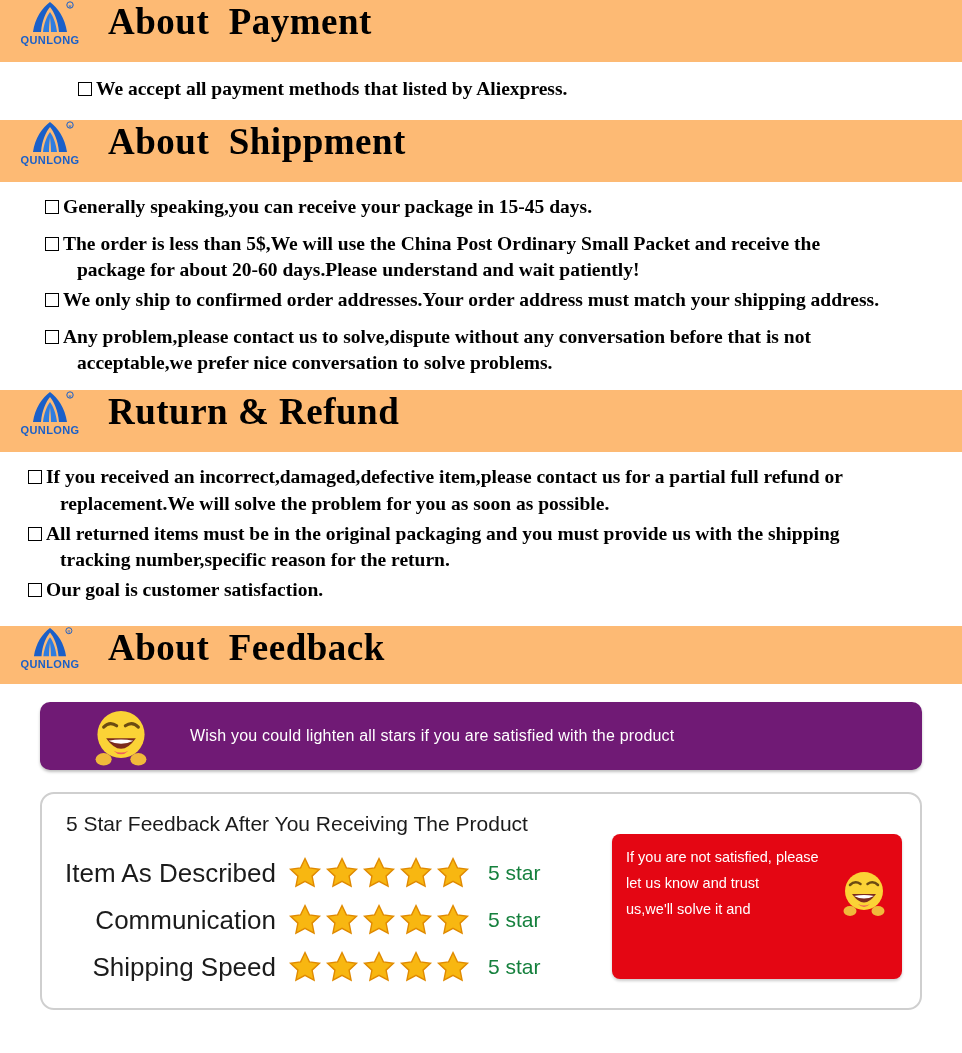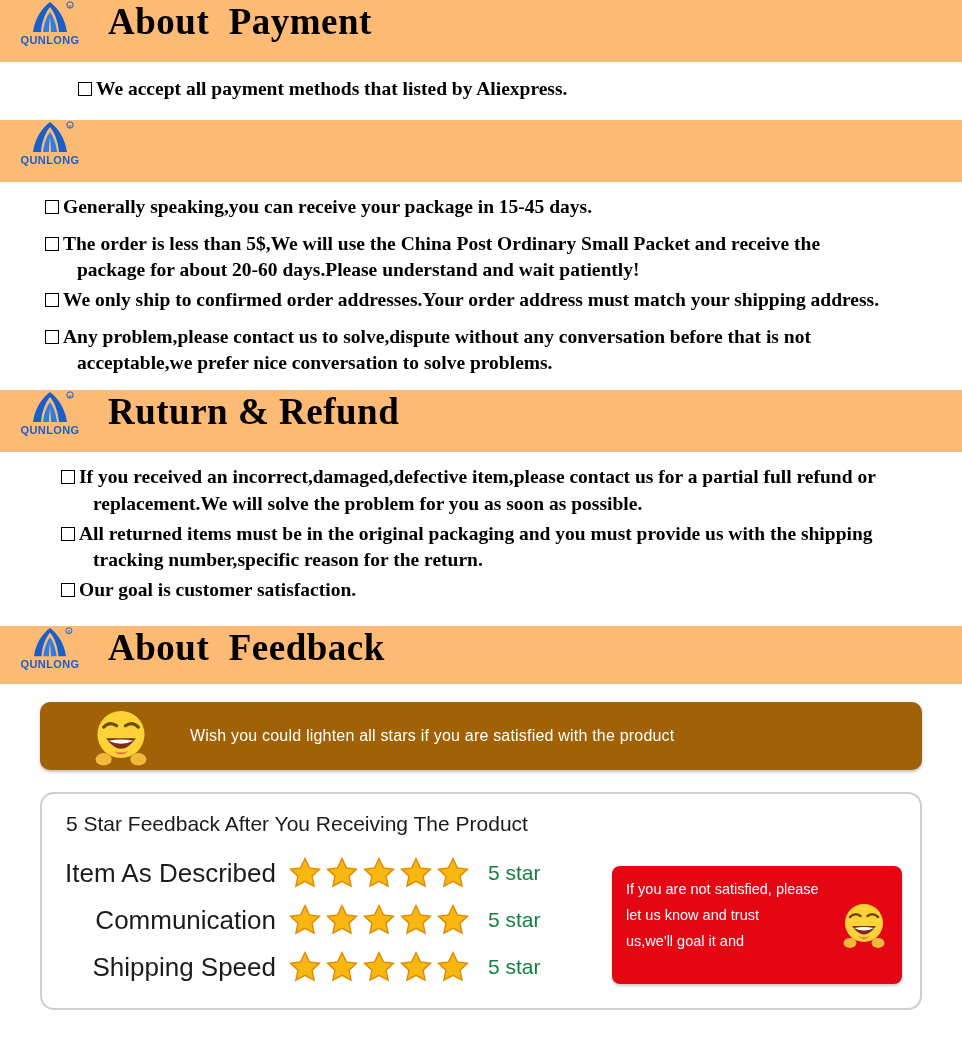--- a/index.html
+++ b/index.html
@@ -84,21 +84,21 @@
     flex: 1 1 auto;
   }
 
   
   .feedback-area {
     padding: 8px 40px 0 40px;
     box-sizing: border-box;
   }
   .red-banner {
     position: relative;
-    background: #a16207;
+    background: #701a75;
     border-radius: 10px;
     height: 68px;
     margin: 10px 0 0 0;
     display: flex;
     align-items: center;
     box-shadow: 0 2px 3px rgba(0,0,0,0.25);
   }
   .red-banner .banner-text {
     color: #ffffff;
     font-family: "Liberation Sans", sans-serif;
@@ -153,23 +153,23 @@
   .fb-score {
     font-family: "Liberation Sans", sans-serif;
     font-size: 21px;
     color: #15803d;
     margin-left: 18px;
   }
 
   .red-note {
     position: absolute;
     right: 18px;
-    top: 72px;
+    top: 40px;
     width: 290px;
-    height: 118px;
+    height: 145px;
     background: #e40613;
     border-radius: 8px;
     color: #fff;
     font-family: "Liberation Sans", sans-serif;
     font-size: 14.5px;
     line-height: 26px;
     padding: 10px 14px 0 14px;
     box-sizing: border-box;
     box-shadow: 0 2px 3px rgba(0,0,0,0.2);
   }
@@ -209,20 +209,21 @@
   <div class="section-header" style="height:62px;">
     <div class="logo">
       <svg width="54" height="36" viewBox="0 0 54 36">
         <path d="M27 2 C19 8, 12 18, 10 32 L18 32 C19 20, 23 12, 27 7 C31 12, 35 20, 36 32 L44 32 C42 18, 35 8, 27 2 Z" fill="#1a5fc8"></path>
         <path d="M27 12 C24 16, 21 23, 20 32 L26 32 C26 24, 27 19, 27 17 C27 19, 28 24, 28 32 L34 32 C33 23, 30 16, 27 12 Z" fill="#2f7de0"></path>
         <circle cx="47" cy="5" r="3.2" fill="none" stroke="#1a5fc8" stroke-width="1"></circle>
         <text x="47" y="7.6" font-size="4.4" fill="#1a5fc8" text-anchor="middle" font-family="Liberation Sans, sans-serif">R</text>
       </svg>
       <span class="logo-text">QUNLONG</span>
     </div>
+    <div class="section-title">About  Shippment</div>
   </div>
   <div class="section-body" style="padding-top:12px;padding-left:36px;">
     <div class="bullet-line">
       <span class="bullet-box"></span>
       <span class="bullet-text">Generally speaking,you can receive your package in 15-45 days.</span>
     </div>
     <div class="bullet-line" style="margin-bottom:4px;">
       <span class="bullet-box"></span>
       <span class="bullet-text">
         <span>The order is less than 5$,We will use the China Post Ordinary Small Packet and receive the</span><br>
@@ -247,21 +248,21 @@
       <svg width="54" height="36" viewBox="0 0 54 36">
         <path d="M27 2 C19 8, 12 18, 10 32 L18 32 C19 20, 23 12, 27 7 C31 12, 35 20, 36 32 L44 32 C42 18, 35 8, 27 2 Z" fill="#1a5fc8"></path>
         <path d="M27 12 C24 16, 21 23, 20 32 L26 32 C26 24, 27 19, 27 17 C27 19, 28 24, 28 32 L34 32 C33 23, 30 16, 27 12 Z" fill="#2f7de0"></path>
         <circle cx="47" cy="5" r="3.2" fill="none" stroke="#1a5fc8" stroke-width="1"></circle>
         <text x="47" y="7.6" font-size="4.4" fill="#1a5fc8" text-anchor="middle" font-family="Liberation Sans, sans-serif">R</text>
       </svg>
       <span class="logo-text">QUNLONG</span>
     </div>
     <div class="section-title">Ruturn &amp; Refund</div>
   </div>
-  <div class="section-body" style="padding-top:12px;padding-left:52px;">
+  <div class="section-body" style="padding-top:12px;padding-left:19px;">
     <div class="bullet-line" style="margin-bottom:4px;">
       <span class="bullet-box"></span>
       <span class="bullet-text">
         <span>If you received an incorrect,damaged,defective item,please contact us for a partial full refund or</span><br>
         <span style="display:inline-block;margin-left:14px;">replacement.We will solve the problem for you as soon as possible.</span>
       </span>
     </div>
     <div class="bullet-line" style="margin-bottom:4px;">
       <span class="bullet-box"></span>
       <span class="bullet-text">
@@ -373,21 +374,21 @@
               </svg>
           </div>
           <div class="fb-score">5 star</div>
         </div>
 
       </div>
 
       <div class="red-note">
         <span class="line">If you are not satisfied, please</span>
         <span class="line">let us know and trust</span>
-        <span class="line">us,we'll goal it and</span>
+        <span class="line">us,we'll solve it and</span>
         <svg class="emoji-sm" viewBox="0 0 100 100">
           <circle cx="50" cy="46" r="38" fill="#fbd336"></circle>
           <path d="M22 34 q10 -10 21 -2" stroke="#6b4b12" stroke-width="5" fill="none" stroke-linecap="round"></path>
           <path d="M57 32 q11 -8 21 2" stroke="#6b4b12" stroke-width="5" fill="none" stroke-linecap="round"></path>
           <path d="M26 52 q24 34 48 0 z" fill="#7b2b1c"></path>
           <path d="M30 56 q20 10 40 0 q-20 -4 -40 0 z" fill="#ffffff"></path>
           <path d="M38 72 q12 12 24 0 q-12 6 -24 0 z" fill="#ef5d5d"></path>
           <ellipse cx="22" cy="86" rx="13" ry="10" fill="#f0b93b"></ellipse>
           <ellipse cx="78" cy="86" rx="13" ry="10" fill="#f0b93b"></ellipse>
         </svg>

